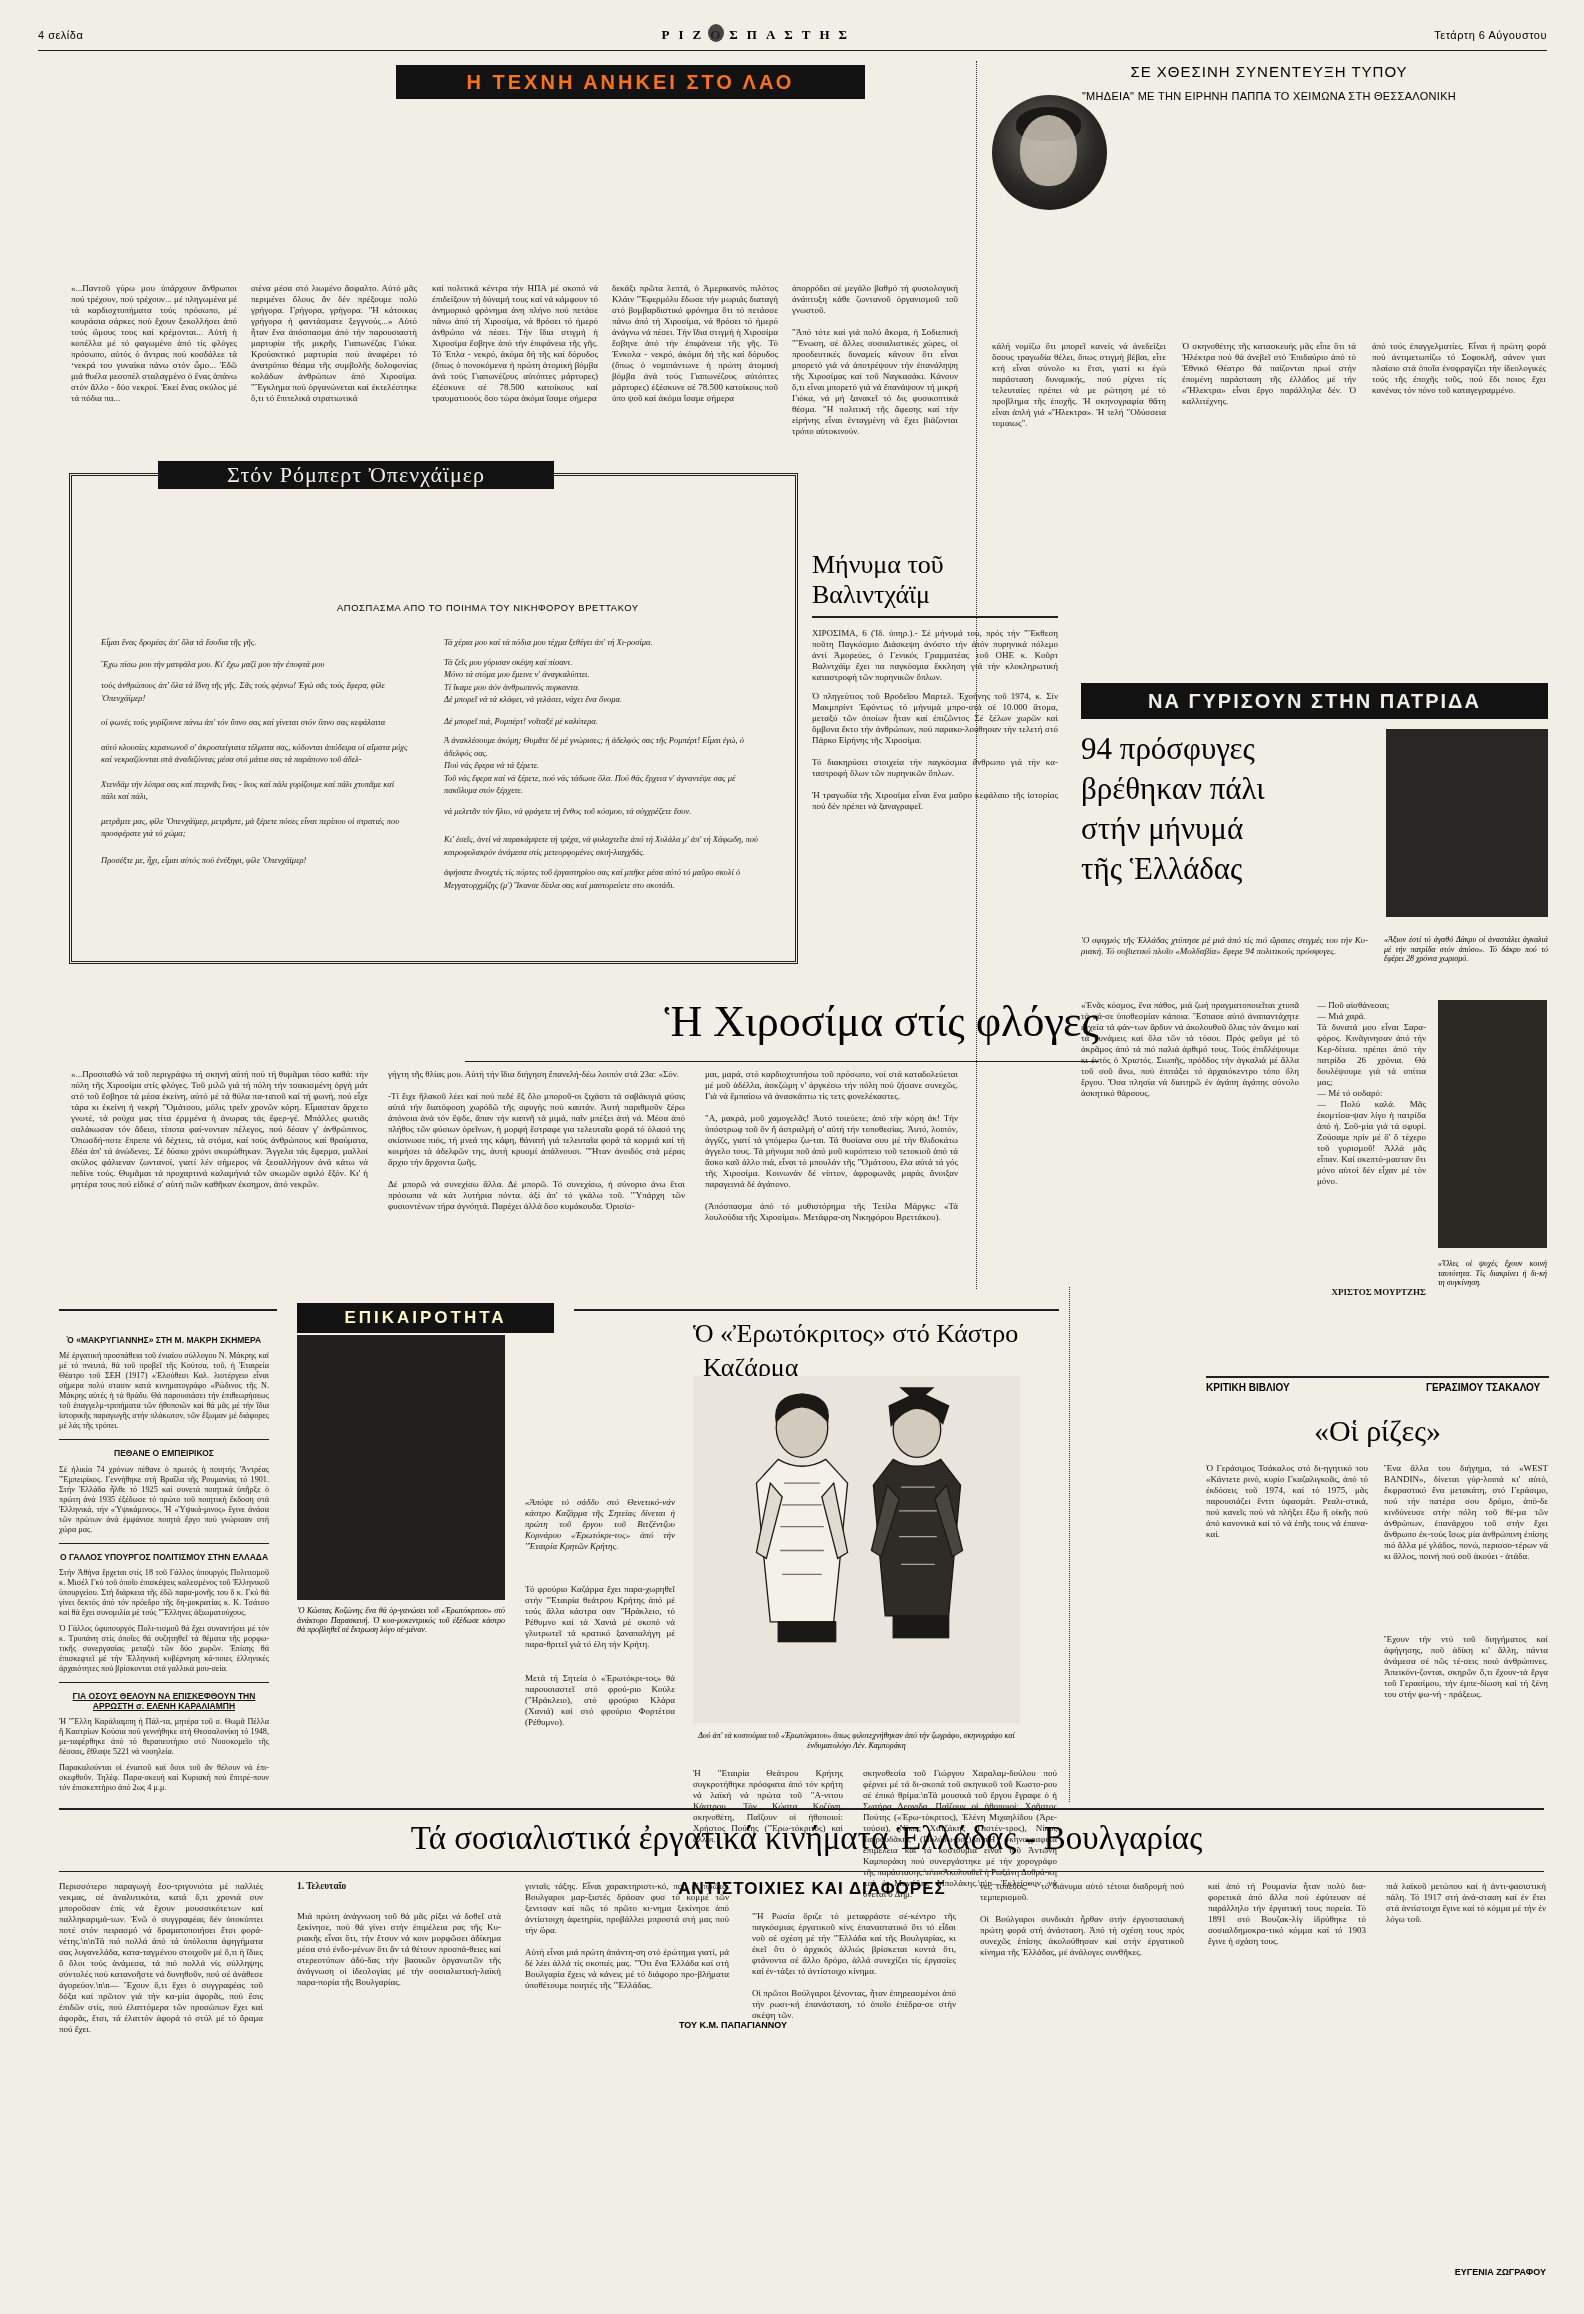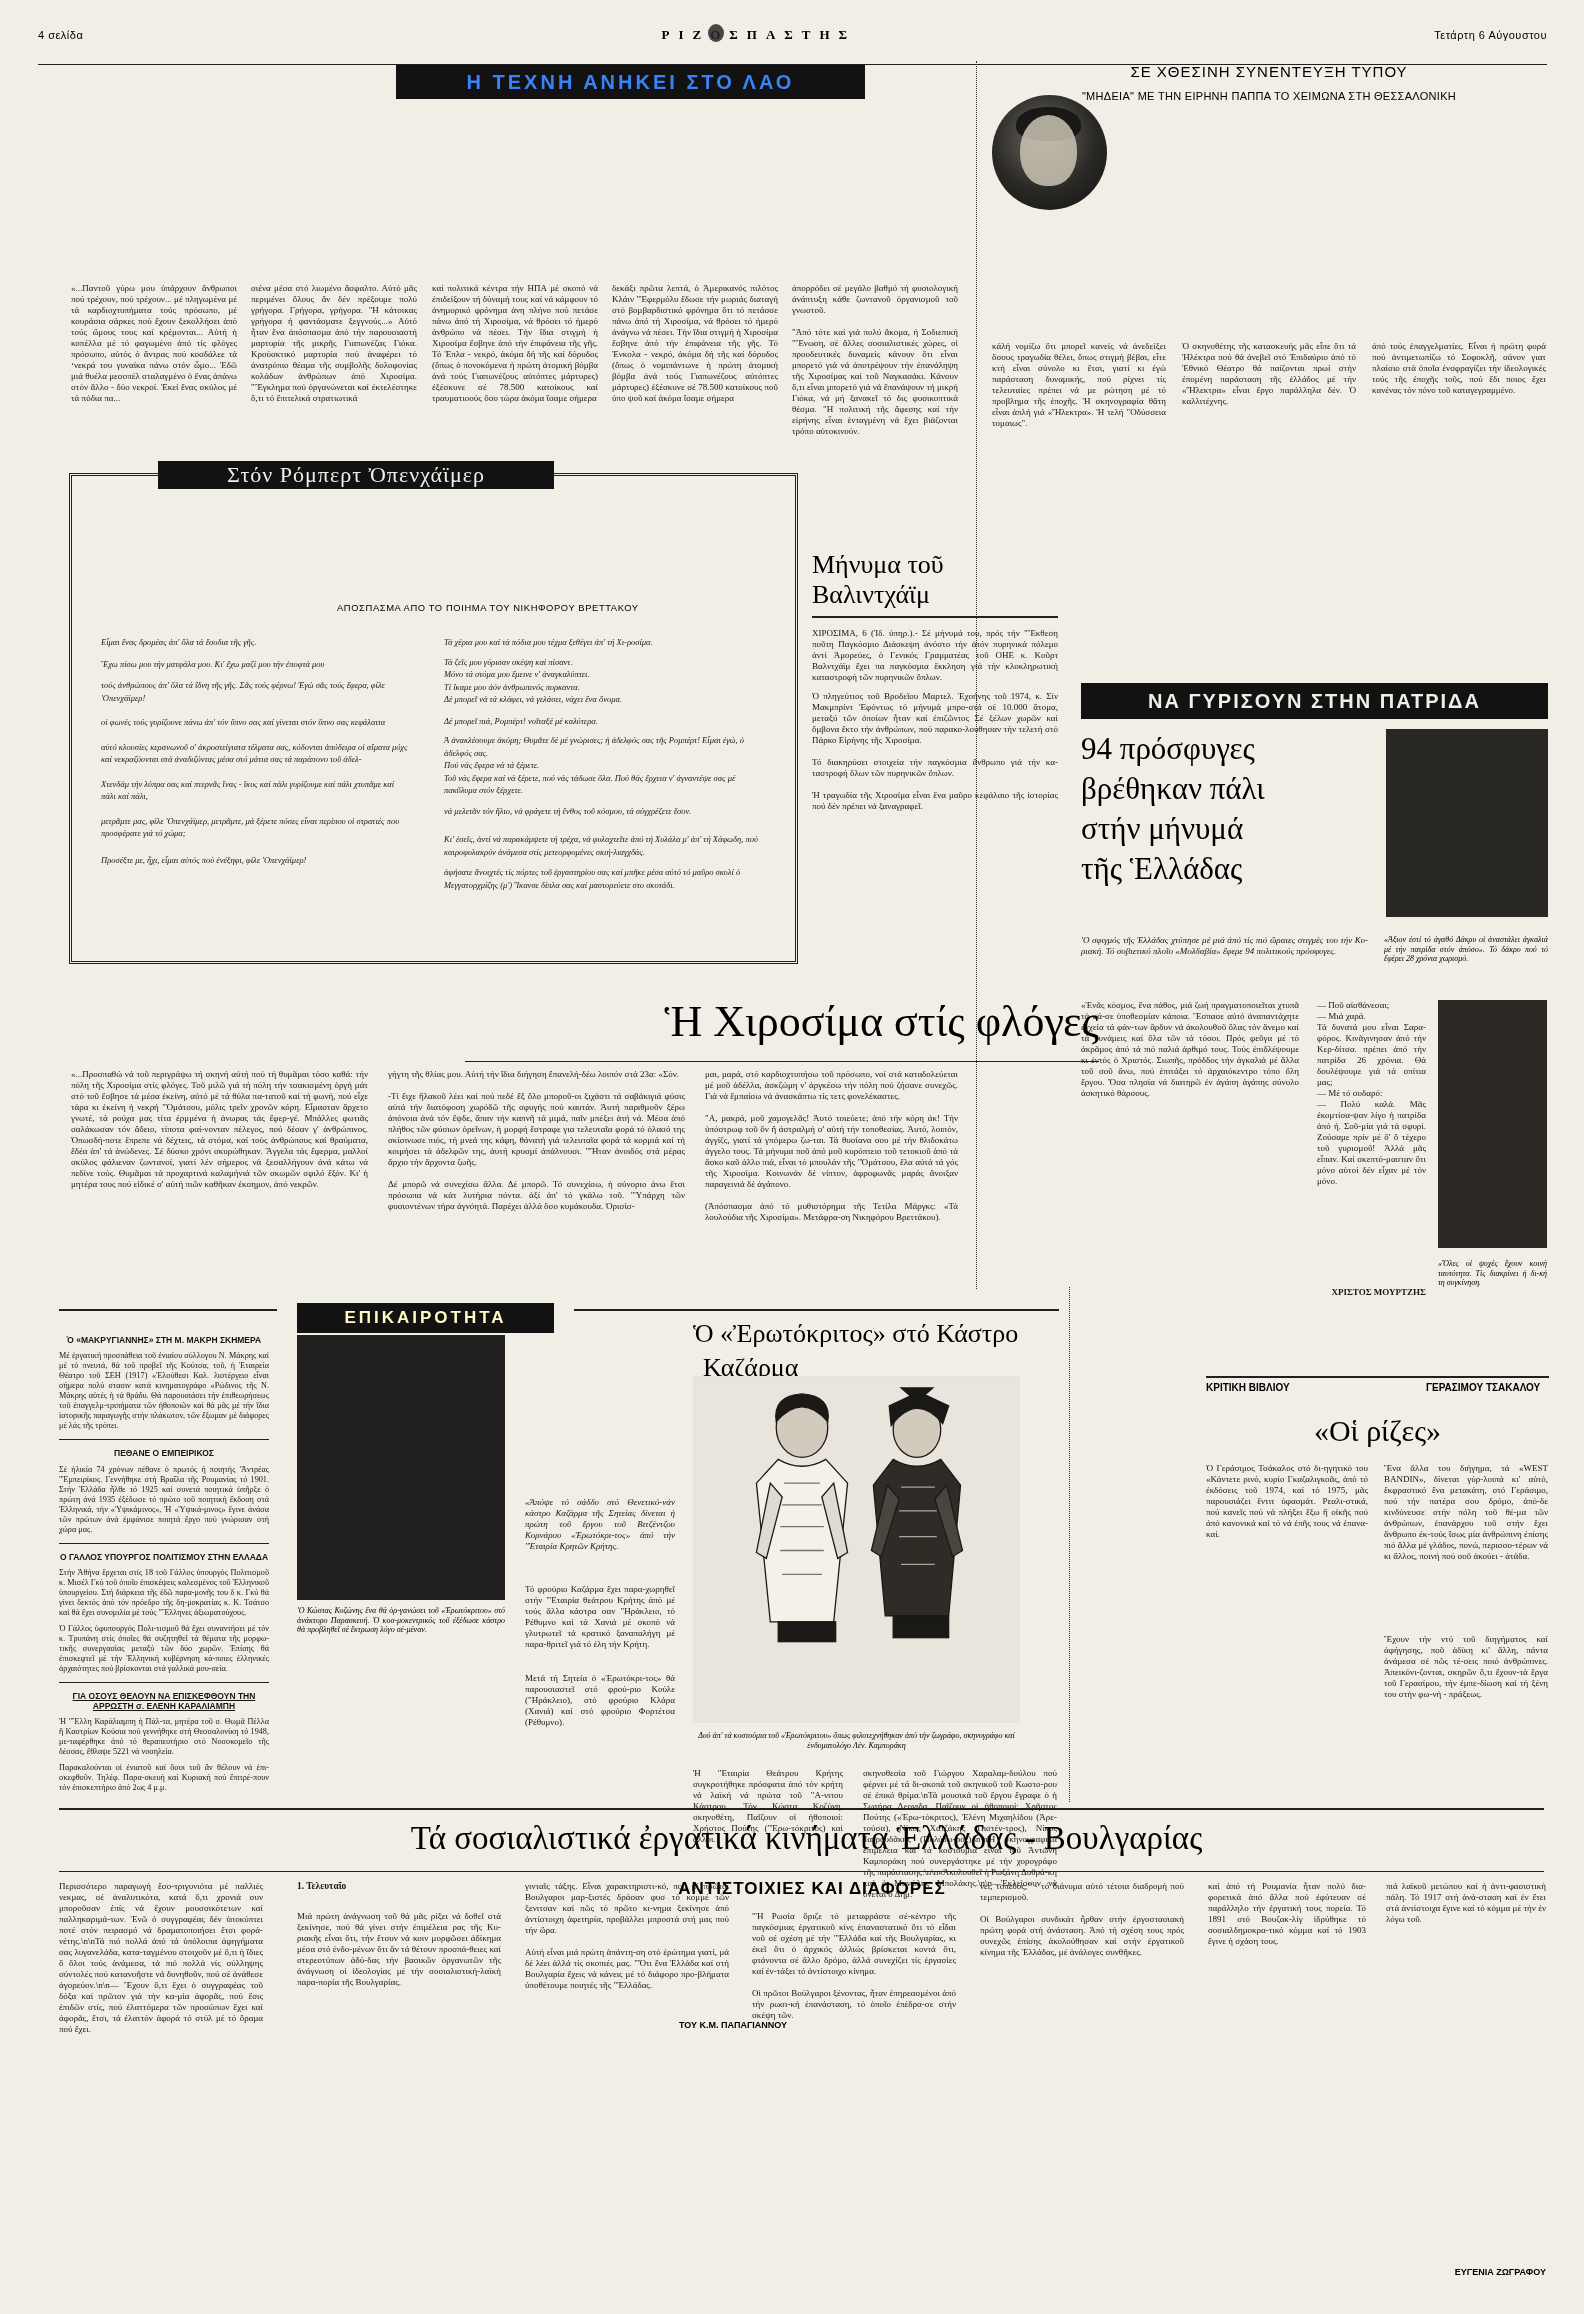--- a/index.html
+++ b/index.html
@@ -15,29 +15,29 @@
   
   .col-text{
     font-size:9px;line-height:11px;text-align:justify;
     color:#191714;font-family:"Liberation Serif", serif;
     hyphens:auto;
   }
   .tiny{font-size:8.2px;line-height:10px;}
   
   #masthead{position:absolute;left:38px;top:22px;width:1509px;height:26px;
     display:flex;align-items:center;justify-content:space-between;
-    border-bottom:1.5px solid #222;padding-bottom:16px;}
+    border-bottom:1.5px solid #222;padding-bottom:2px;}
   #masthead .side{font-size:11px;letter-spacing:0.5px;font-family:"Liberation Sans",sans-serif;}
   #masthead .title{font-size:13px;letter-spacing:9px;font-family:"Liberation Serif",serif;font-weight:700;
      position:relative;}
   .smudge{position:absolute;left:47px;top:-3px;width:16px;height:18px;background:#2a2a2a;border-radius:50%;opacity:.85;}
   
   #art-banner{position:absolute;left:396px;top:65px;width:469px;height:34px;background:#141414;
     display:flex;align-items:center;justify-content:center;}
-  #art-banner span{color:#3b82f6;font-family:"Liberation Sans",sans-serif;font-weight:700;
+  #art-banner span{color:#f97316;font-family:"Liberation Sans",sans-serif;font-weight:700;
     font-size:20px;letter-spacing:3px;}
   #hiroshima-title{position:absolute;left:71px;top:103px;width:901px;height:73px;
     font-size:65px;letter-spacing:1px;color:#111;font-family:"Liberation Serif",serif;
     white-space:nowrap;}
   
   .vline{position:absolute;width:0;border-left:1px dotted #333;}
   
   #interview{position:absolute;left:992px;top:63px;width:554px;}
   #interview .kicker{font-family:"Liberation Sans",sans-serif;font-size:15px;letter-spacing:1px;text-align:center;}
   #interview h2{margin:0;font-size:31px;font-weight:400;font-family:"Liberation Serif",serif;line-height:38px;}

